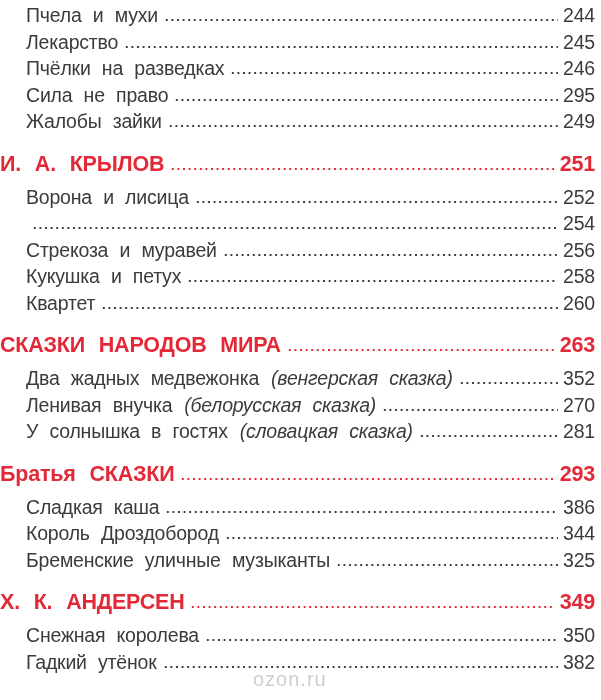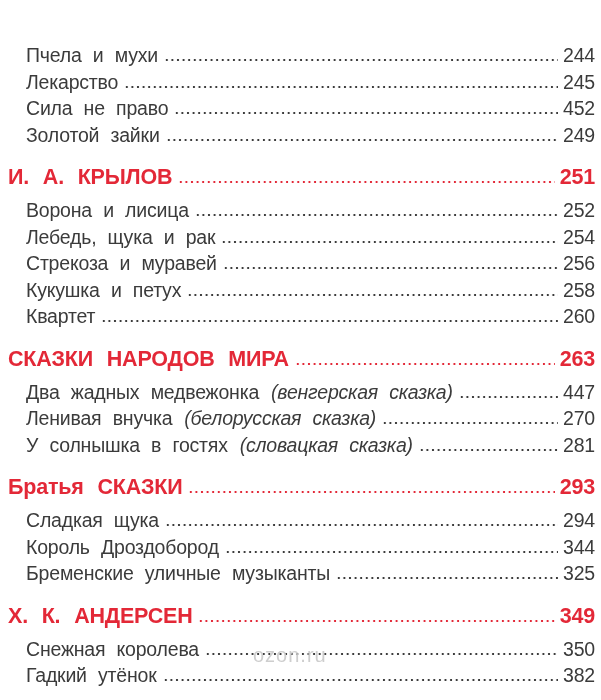--- a/index.html
+++ b/index.html
@@ -32,21 +32,20 @@
     height: 26.5px;
     padding-left: 26px;
     font-size: 19.5px;
     color: #3b3b3b;
     word-spacing: 6px;
     letter-spacing: -0.2px;
   }
   .heading-row {
     height: 30px;
     margin-bottom: 4px;
-    padding-left: 8px;
     font-size: 21.5px;
     font-weight: bold;
     color: #e32837;
     word-spacing: 8px;
     letter-spacing: -0.2px;
   }
 
   .entry-title, .heading-title { flex: 0 0 auto; }
   .entry-note {
     font-style: italic;
@@ -62,26 +61,26 @@
     background-image: radial-gradient(circle, #3c3c3c 1.15px, rgba(0,0,0,0) 1.5px);
     background-size: 5.6px 4px;
     background-repeat: repeat-x;
     background-position: left bottom;
   }
   .heading-row .leader {
     background-image: radial-gradient(circle, #e32837 1.15px, rgba(0,0,0,0) 1.5px);
     margin-bottom: 1px;
   }
 
-  .page-num { flex: 0 0 auto; text-align: right; margin-top: 40px; }
+  .page-num { flex: 0 0 auto; text-align: right; }
 
   .watermark {
     position: absolute;
     left: 253px;
-    top: 644px;
+    top: 668px;
     font-size: 20px;
     color: #c9c9c9;
     letter-spacing: 1px;
     opacity: 0.9;
   }
 </style>
 </head>
 <body>
 
 <div class="page">
@@ -91,43 +90,47 @@
           <span class="entry-title">Пчела и мухи</span>
           <span class="leader"></span>
           <span class="page-num">244</span>
         </div>
         <div class="row entry-row">
           <span class="entry-title">Лекарство</span>
           <span class="leader"></span>
           <span class="page-num">245</span>
         </div>
         <div class="row entry-row">
+          <span class="entry-title">Пчёлки на разведках</span>
+          <span class="leader"></span>
+          <span class="page-num">246</span>
+        </div>
+        <div class="row entry-row">
           <span class="entry-title">Сила не право</span>
           <span class="leader"></span>
-          <span class="page-num">452</span>
-        </div>
-        <div class="row entry-row">
-          <span class="entry-title">Золотой зайки</span>
+          <span class="page-num">295</span>
+        </div>
+        <div class="row entry-row">
+          <span class="entry-title">Жалобы зайки</span>
           <span class="leader"></span>
           <span class="page-num">249</span>
         </div>
       </div>
       <div class="section">
         <div class="row heading-row">
           <span class="heading-title">И. А. КРЫЛОВ</span>
           <span class="leader"></span>
           <span class="page-num">251</span>
         </div>
         <div class="row entry-row">
           <span class="entry-title">Ворона и лисица</span>
           <span class="leader"></span>
           <span class="page-num">252</span>
         </div>
         <div class="row entry-row">
-          <span class="entry-title">Лебедь, щука и рак</span>
           <span class="leader"></span>
           <span class="page-num">254</span>
         </div>
         <div class="row entry-row">
           <span class="entry-title">Стрекоза и муравей</span>
           <span class="leader"></span>
           <span class="page-num">256</span>
         </div>
         <div class="row entry-row">
           <span class="entry-title">Кукушка и петух</span>
@@ -143,21 +146,21 @@
       <div class="section">
         <div class="row heading-row">
           <span class="heading-title">СКАЗКИ НАРОДОВ МИРА</span>
           <span class="leader"></span>
           <span class="page-num">263</span>
         </div>
         <div class="row entry-row">
           <span class="entry-title">Два жадных медвежонка</span>
           <span class="entry-note">(венгерская сказка)</span>
           <span class="leader"></span>
-          <span class="page-num">447</span>
+          <span class="page-num">352</span>
         </div>
         <div class="row entry-row">
           <span class="entry-title">Ленивая внучка</span>
           <span class="entry-note">(белорусская сказка)</span>
           <span class="leader"></span>
           <span class="page-num">270</span>
         </div>
         <div class="row entry-row">
           <span class="entry-title">У солнышка в гостях</span>
           <span class="entry-note">(словацкая сказка)</span>
@@ -165,23 +168,23 @@
           <span class="page-num">281</span>
         </div>
       </div>
       <div class="section">
         <div class="row heading-row">
           <span class="heading-title">Братья СКАЗКИ</span>
           <span class="leader"></span>
           <span class="page-num">293</span>
         </div>
         <div class="row entry-row">
-          <span class="entry-title">Сладкая щука</span>
-          <span class="leader"></span>
-          <span class="page-num">294</span>
+          <span class="entry-title">Сладкая каша</span>
+          <span class="leader"></span>
+          <span class="page-num">386</span>
         </div>
         <div class="row entry-row">
           <span class="entry-title">Король Дроздобород</span>
           <span class="leader"></span>
           <span class="page-num">344</span>
         </div>
         <div class="row entry-row">
           <span class="entry-title">Бременские уличные музыканты</span>
           <span class="leader"></span>
           <span class="page-num">325</span>

